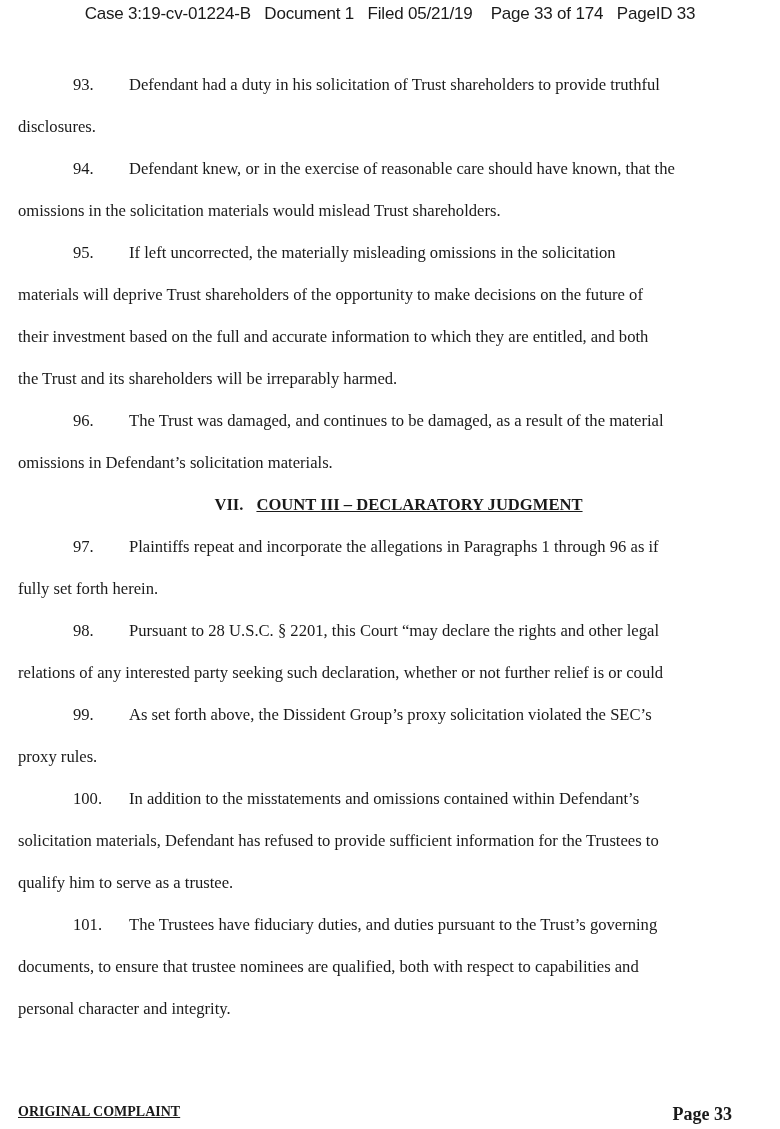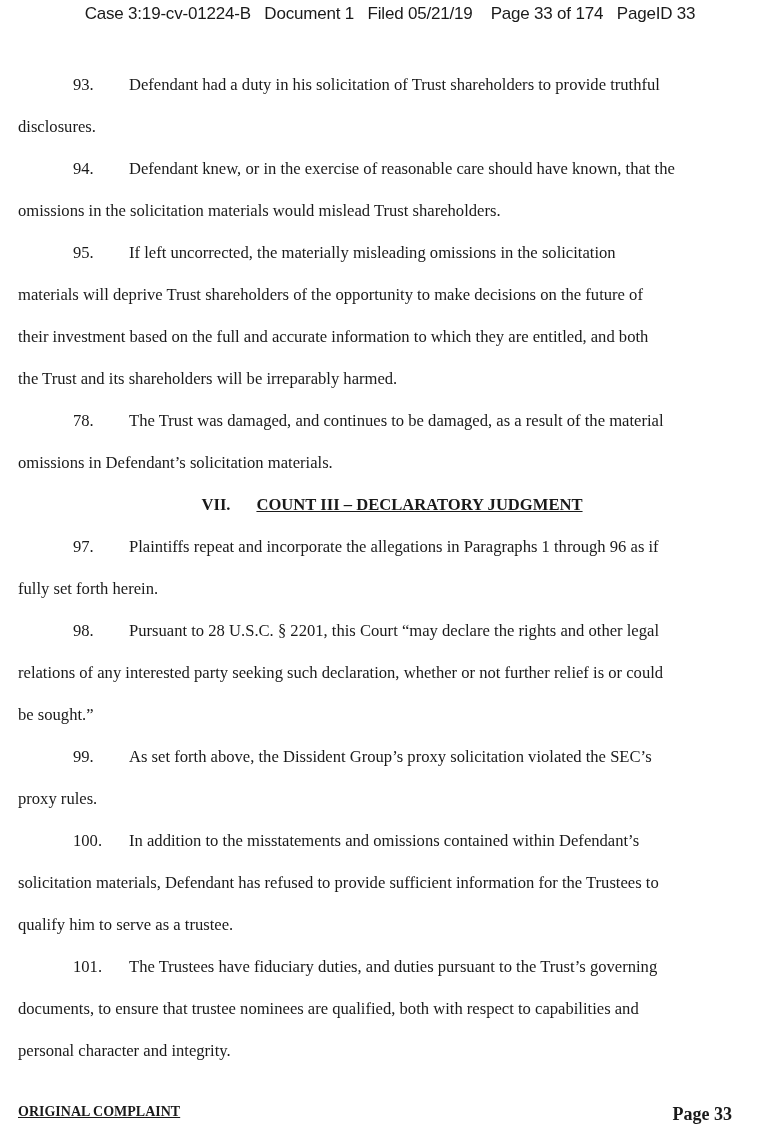--- a/index.html
+++ b/index.html
@@ -18,21 +18,21 @@
     color: #1a1a1a;
   }
   .para { margin: 0; text-align: left; text-indent: 0; }
   .para .num {
     display: inline-block; width: 56px; margin-left: 55px;
   }
   .heading {
     text-align: center; font-weight: bold; margin: 0; line-height: 42px;
     padding-left: 26px;
   }
-  .heading .roman { display: inline-block; width: 55px; text-align: left; }
+  .heading .roman { display: inline-block; width: 55px; text-align: center; }
   .heading .title { text-decoration: underline; text-align: center; }
   .footer-left {
     position: absolute; top: 1104px; left: 18px;
     font-family: "Liberation Serif", serif; font-weight: bold; font-size: 14px;
     text-decoration: underline; color: #1a1a1a;
   }
   .footer-right {
     position: absolute; top: 1104px; right: 48px;
     font-family: "Liberation Serif", serif; font-weight: bold; font-size: 18px; color: #1a1a1a;
   }
@@ -55,35 +55,34 @@
   </div>
 
   <div class="para">
     <div><span class="num">95.</span><span>If left uncorrected, the materially misleading omissions in the solicitation</span></div>
     <div>materials will deprive Trust shareholders of the opportunity to make decisions on the future of</div>
     <div>their investment based on the full and accurate information to which they are entitled, and both</div>
     <div>the Trust and its shareholders will be irreparably harmed.</div>
   </div>
 
   <div class="para">
-    <div><span class="num">78.</span><span>The Trust was damaged, and continues to be damaged, as a result of the material</span></div>
+    <div><span class="num">96.</span><span>The Trust was damaged, and continues to be damaged, as a result of the material</span></div>
     <div>omissions in Defendant’s solicitation materials.</div>
   </div>
 
   <div class="heading"><span class="roman">VII.</span><span class="title">COUNT III – DECLARATORY JUDGMENT</span></div>
 
   <div class="para">
     <div><span class="num">97.</span><span>Plaintiffs repeat and incorporate the allegations in Paragraphs 1 through 96 as if</span></div>
     <div>fully set forth herein.</div>
   </div>
 
   <div class="para">
     <div><span class="num">98.</span><span>Pursuant to 28 U.S.C. § 2201, this Court “may declare the rights and other legal</span></div>
     <div>relations of any interested party seeking such declaration, whether or not further relief is or could</div>
-    <div>be sought.”</div>
   </div>
 
   <div class="para">
     <div><span class="num">99.</span><span>As set forth above, the Dissident Group’s proxy solicitation violated the SEC’s</span></div>
     <div>proxy rules.</div>
   </div>
 
   <div class="para">
     <div><span class="num">100.</span><span>In addition to the misstatements and omissions contained within Defendant’s</span></div>
     <div>solicitation materials, Defendant has refused to provide sufficient information for the Trustees to</div>

